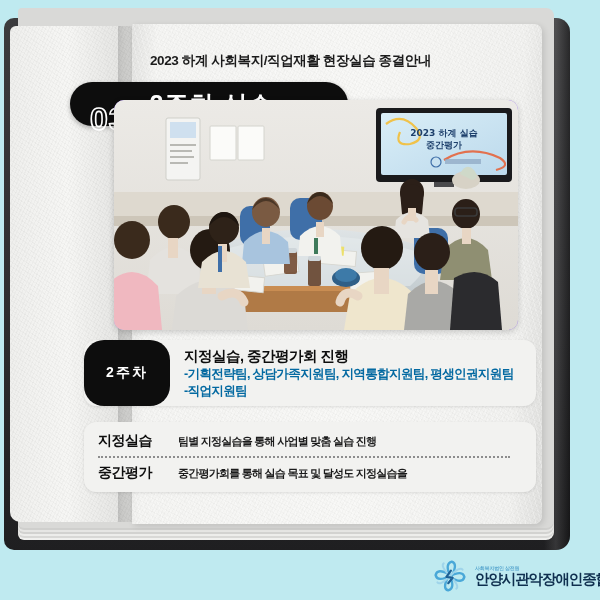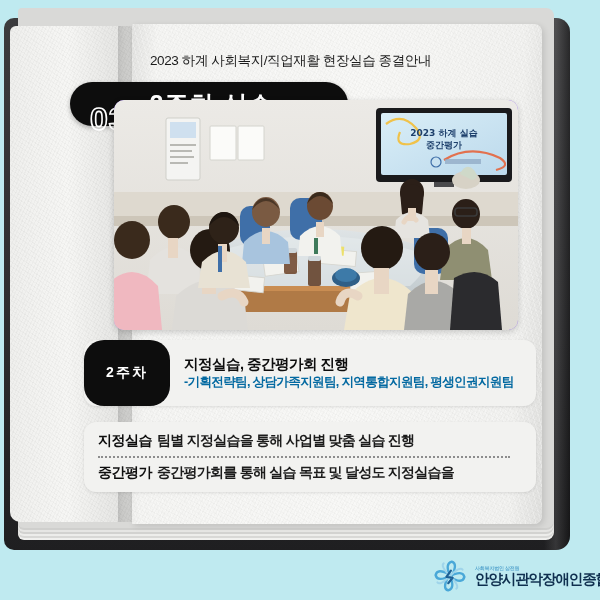--- a/index.html
+++ b/index.html
@@ -76,21 +76,21 @@
       repeating-linear-gradient(118deg, rgba(0,0,0,.020) 0 1px, transparent 1px 3px),
       repeating-linear-gradient(28deg, rgba(0,0,0,.016) 0 1px, transparent 1px 4px),
       repeating-linear-gradient(75deg, rgba(255,255,255,.25) 0 1px, transparent 1px 5px);
   }
 
   
   .content { position:absolute; left:132px; top:24px; width:410px; height:500px; }
 
   .kicker {
     position:absolute; left:18px; top:28px;
-    font-size:13.5px; font-weight:normal; color:#1b1b1b;
+    font-size:13.5px; font-weight:bold; color:#1b1b1b;
     letter-spacing:-.4px; white-space:nowrap;
   }
 
   .title-pill {
     position:absolute; left:-62px; top:58px;
     width:278px; height:44px;
     background:#0d0d0d;
     border-radius:22px;
     display:flex; align-items:center;
     box-shadow:0 2px 5px rgba(0,0,0,.28);
@@ -137,23 +137,23 @@
     background:#0d0d0d;
     border-radius:20px;
     display:flex; align-items:center; justify-content:center;
     color:#fff; font-weight:bold; font-size:14px; letter-spacing:2px;
   }
   .row-body { flex:1; padding:8px 24px 8px 14px; display:flex; flex-direction:column; justify-content:center; }
 
   .hl { font-size:14.5px; font-weight:bold; color:#0d0d0d; letter-spacing:-.5px; line-height:1.32; }
   .sub { font-size:12.6px; font-weight:bold; color:#0369a1; letter-spacing:-.7px; line-height:1.34; white-space:nowrap; }
 
-  .defline { display:flex; align-items:baseline; gap:5px; white-space:nowrap; }
+  .defline { display:flex; align-items:baseline; gap:26px; white-space:nowrap; }
   .defterm { font-size:14px; font-weight:bold; color:#0d0d0d; letter-spacing:-.5px; }
-  .defdesc { font-size:14px; font-weight:bold; color:#1b1b1b; letter-spacing:-.75px; }
+  .defdesc { font-size:11px; font-weight:bold; color:#1b1b1b; letter-spacing:-.75px; }
   .dotrule {
     height:0; border-top:2px dotted #8d8d8d;
     margin:6px 2px 6px 0;
   }
 
   
   .footer-logo {
     position:absolute; left:432px; top:558px;
     display:flex; align-items:center; gap:7px;
   }
@@ -331,20 +331,21 @@
         <path d="M340 178 q24 -14 44 4 l4 48 h-52Z" fill="#2b2b2e"></path>
         <rect x="0" y="0" width="404" height="230" fill="none"></rect>
       </svg>
     </div>
 
     <div class="row row-a">
       <div class="tag">2주차</div>
       <div class="row-body">
         <div class="hl">지정실습, 중간평가회 진행</div>
         <div class="sub">-기획전략팀, 상담가족지원팀, 지역통합지원팀, 평생인권지원팀</div>
+        <div class="sub">-직업지원팀</div>
       </div>
     </div>
 
     <div class="row row-b">
       <div class="row-body">
         <div class="defline">
           <span class="defterm">지정실습</span>
           <span class="defdesc">팀별 지정실습을 통해 사업별 맞춤 실습 진행</span>
         </div>
         <div class="dotrule"></div>

